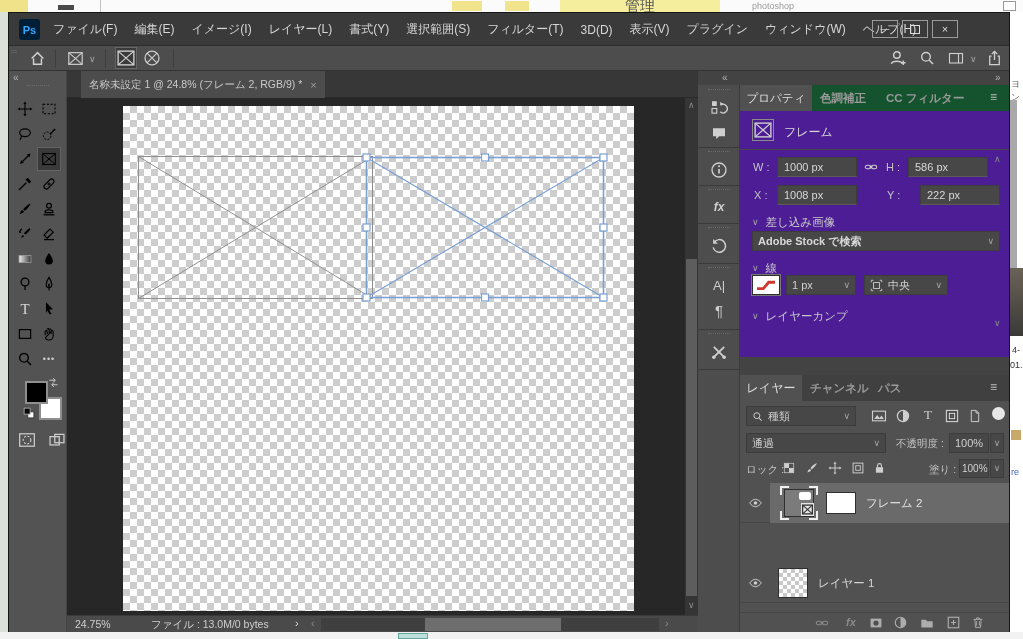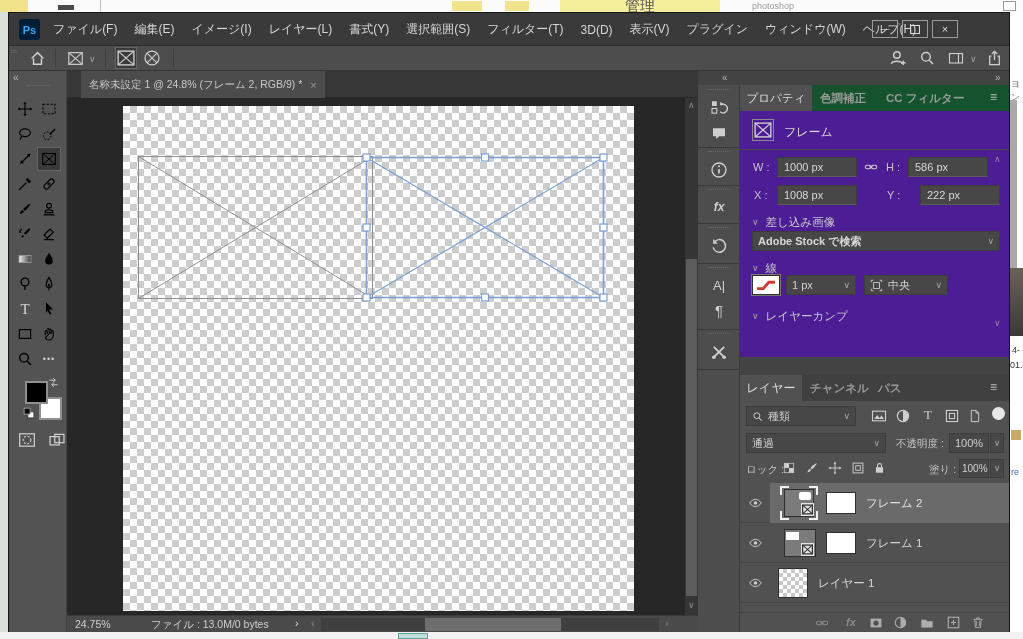--- a/index.html
+++ b/index.html
@@ -612,39 +612,20 @@
               </div>
               <span class="corner" style="left:0;top:0;border-left-width:2px;border-top-width:2px;"></span>
               <span class="corner" style="right:0;top:0;border-right-width:2px;border-top-width:2px;"></span>
               <span class="corner" style="left:0;bottom:0;border-left-width:2px;border-bottom-width:2px;"></span>
               <span class="corner" style="right:0;bottom:0;border-right-width:2px;border-bottom-width:2px;"></span>
             </div>
             <div class="r" style="left:86px;top:9px;width:30px;height:22px;background:#fff;border:1px solid #2f2f2f;"></div>
             <span class="r" style="left:126px;top:13px;color:#e0e0e0;font-size:11.5px;">フレーム 2</span>
           </div>
 
-          <div class="r" style="left:0;top:122px;width:269px;height:40px;background:#515151;border-bottom:1px solid #464646;">
-            <div class="r ic" style="left:7px;top:13px;width:17px;height:14px;">
-                <svg viewBox="0 0 16 16" xmlns="http://www.w3.org/2000/svg">
-                  <path d="M1.4 8C3.4 5 6 3.8 8 3.8S12.6 5 14.6 8C12.6 11 10 12.2 8 12.2S3.4 11 1.4 8z" fill="none" stroke="currentColor" stroke-width="1.1"></path>
-                  <circle cx="8" cy="8" r="2" fill="currentColor"></circle>
-                </svg>
-              </div>
-            <div class="r" style="left:44px;top:6px;width:32px;height:28px;background:#7b7b7b;border:1px solid #2f2f2f;">
-              <div class="r" style="left:1px;top:2px;width:13px;height:8px;background:#fff;"></div>
-              <div class="r ic" style="left:16px;top:13px;width:13px;height:13px;background:#e6e6e6;color:#333;">
-                  <svg viewBox="0 0 16 16">
-                    <rect x="2" y="2.6" width="12" height="10.8" fill="none" stroke="#333" stroke-width="1.6"></rect>
-                    <path d="M2 2.6 14 13.4 M14 2.6 2 13.4" stroke="#333" stroke-width="1.3"></path>
-                  </svg>
-                </div>
-            </div>
-            <div class="r" style="left:86px;top:9px;width:30px;height:22px;background:#fff;border:1px solid #2f2f2f;"></div>
-            <span class="r" style="left:126px;top:13px;color:#d6d6d6;font-size:11.5px;">フレーム 1</span>
-          </div>
 
           <div class="r" style="left:0;top:162px;width:269px;height:40px;background:#515151;border-bottom:1px solid #464646;">
             <div class="r ic" style="left:7px;top:13px;width:17px;height:14px;">
                 <svg viewBox="0 0 16 16" xmlns="http://www.w3.org/2000/svg">
                   <path d="M1.4 8C3.4 5 6 3.8 8 3.8S12.6 5 14.6 8C12.6 11 10 12.2 8 12.2S3.4 11 1.4 8z" fill="none" stroke="currentColor" stroke-width="1.1"></path>
                   <circle cx="8" cy="8" r="2" fill="currentColor"></circle>
                 </svg>
               </div>
             <div class="r checker-sm" style="left:38px;top:5px;width:30px;height:30px;border:1px solid #2f2f2f;"></div>
             <span class="r" style="left:78px;top:13px;color:#d6d6d6;font-size:11.5px;">レイヤー 1</span>

